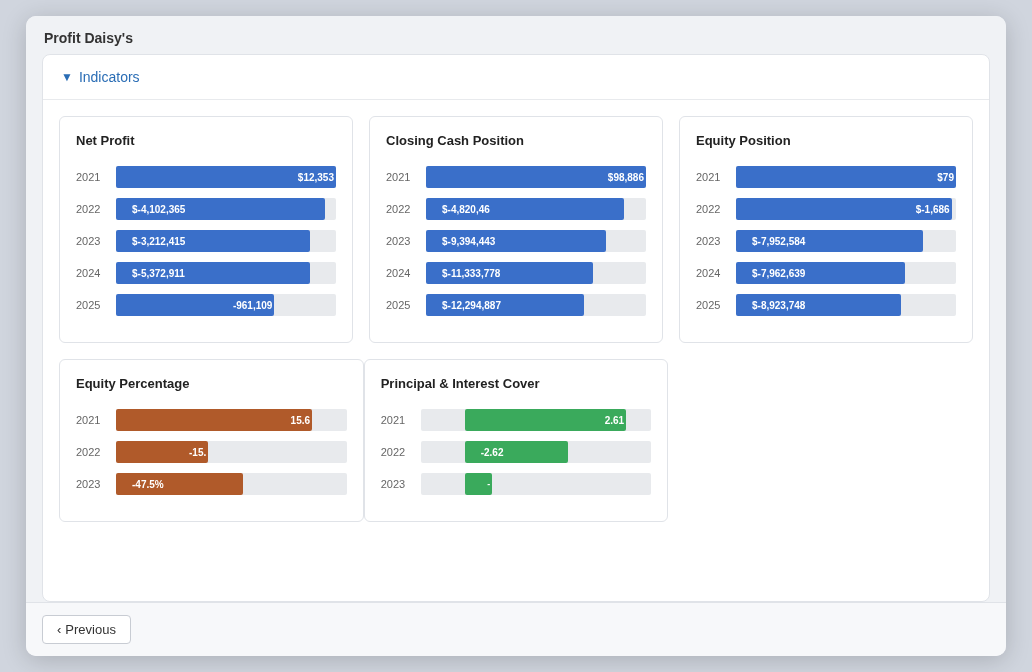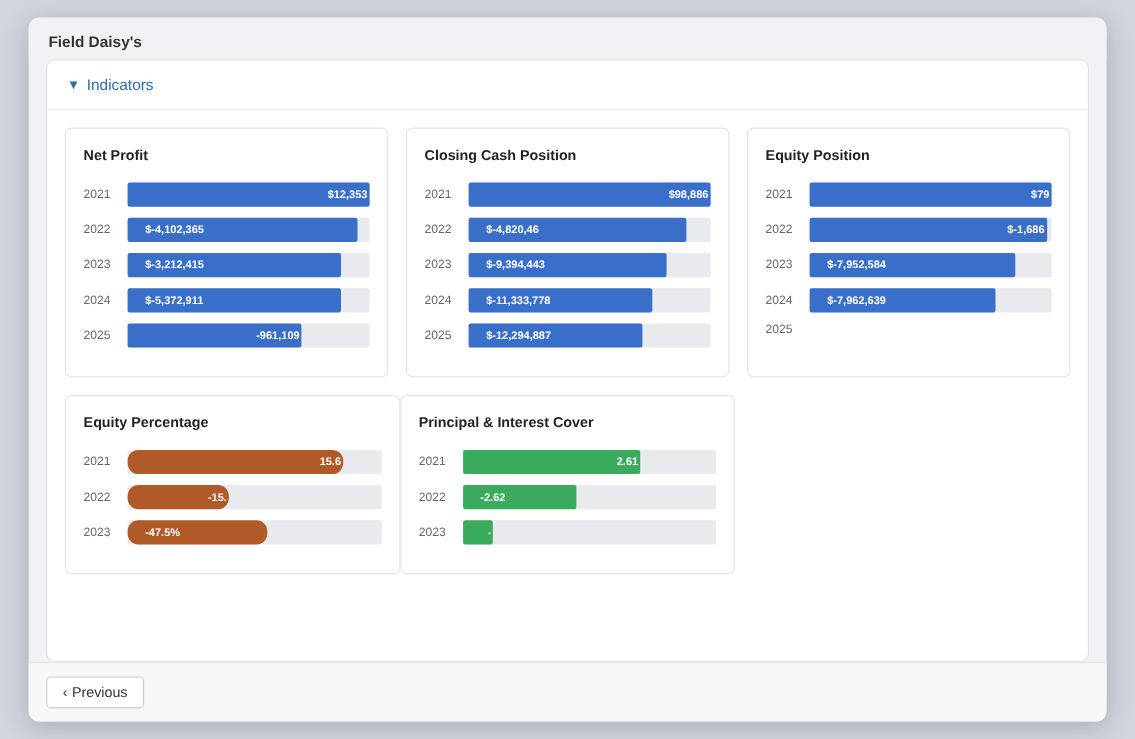--- a/index.html
+++ b/index.html
@@ -105,22 +105,22 @@
     }
     .bar-label-right {
       position: absolute;
       right: 2px;
       font-size: 10px;
       font-weight: 600;
       color: #fff;
       white-space: nowrap;
     }
     .bar-blue { background: #3a6fc9; }
-    .bar-brown { background: #b05a2a; border-radius: 10px; }
-    .bar-green { background: #3aaa5c; }
+    .bar-brown { background: #b05a2a; }
+    .bar-green { background: #3aaa5c; margin-left: 44px; }
 
     .footer-bar {
       padding: 12px 16px;
       border-top: 1px solid #e0e3e8;
       background: #f7f8fa;
       display: flex;
       align-items: center;
     }
     .prev-button {
       display: flex;
@@ -133,21 +133,21 @@
       font-size: 13px;
       color: #333;
       cursor: pointer;
     }
   </style>
 </head>
 <body>
 
 <div class="window">
   <div class="title-bar">
-    <span>Field Daisy's</span>
+    <span>Profit Daisy's</span>
   </div>
 
   <div class="content-area">
     <div class="indicators-header">
       <span class="chevron-icon">▼</span>
       <span>Indicators</span>
     </div>
 
     <div style="display:grid;grid-template-columns:1fr 1fr 1fr;gap:16px;padding:16px 16px 0;">
 
@@ -273,20 +273,25 @@
         <div class="chart-row">
           <span class="year-label">2024</span>
           <div class="bar-container">
             <div class="bar bar-blue" style="width:77%;">
               <span class="bar-label-inside">$-7,962,639</span>
             </div>
           </div>
         </div>
         <div class="chart-row">
           <span class="year-label">2025</span>
+          <div class="bar-container">
+            <div class="bar bar-blue" style="width:75%;">
+              <span class="bar-label-inside">$-8,923,748</span>
+            </div>
+          </div>
         </div>
       </div>
     </div>
 
     <div style="display:grid;grid-template-columns:1fr 1fr 1fr;gap:0;padding:16px;">
 
       <div class="card">
         <div class="card-title">Equity Percentage</div>
         <div class="chart-row">
           <span class="year-label">2021</span>

